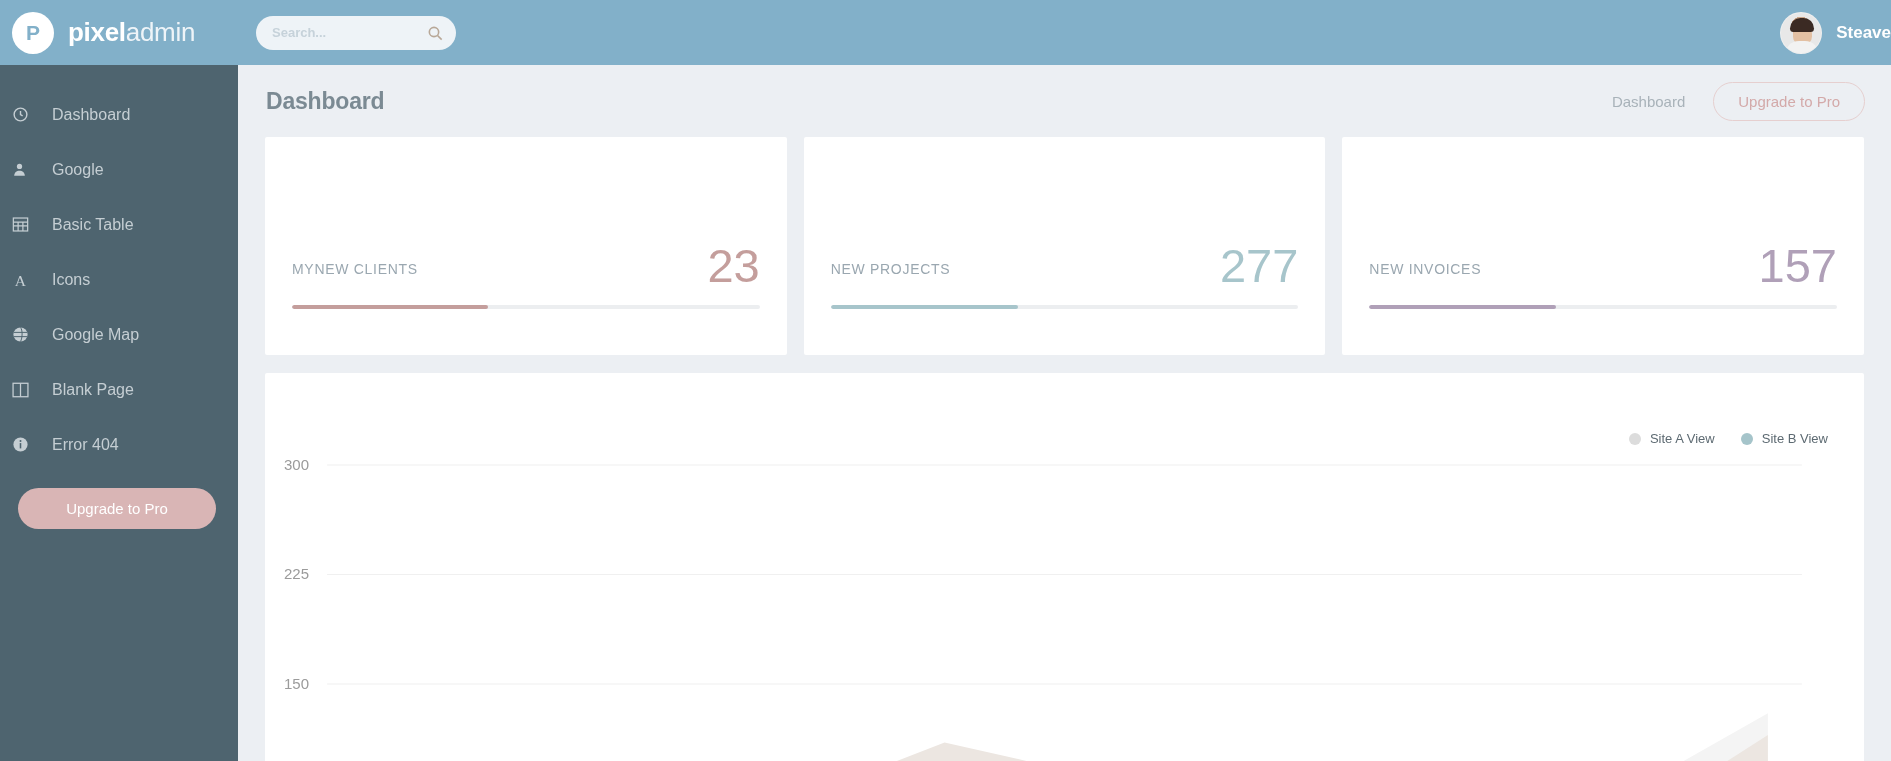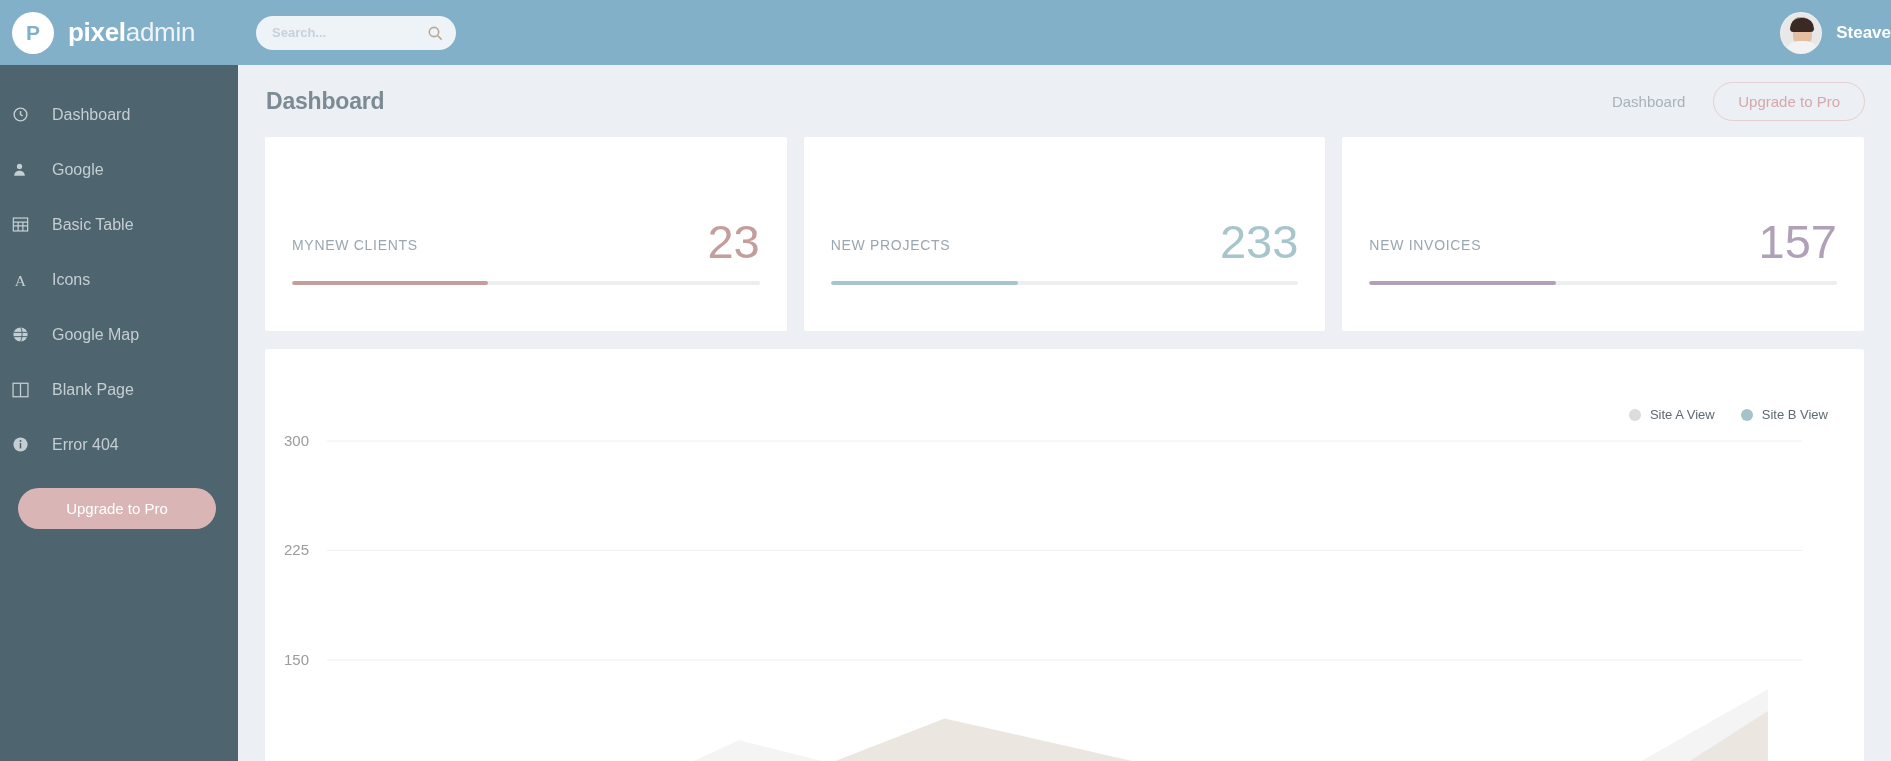--- a/index.html
+++ b/index.html
@@ -149,21 +149,21 @@
     padding: 10px 24px; cursor: pointer;
     font-family: "Liberation Sans", sans-serif;
   }
 
   .cards-row {
     display: flex; gap: 17px;
     padding: 0 27px;
   }
   .stat-card {
     background: #ffffff; border-radius: 2px;
-    height: 194px; flex: 1 1 0;
+    height: 218px; flex: 1 1 0;
     display: flex; flex-direction: column; justify-content: flex-end;
     padding: 0 27px 46px 27px;
   }
   .stat-top { display: flex; align-items: flex-end; justify-content: space-between; }
   .stat-label {
     font-size: 14px; color: #9aa7b0; letter-spacing: 0.7px;
     text-transform: uppercase; padding-bottom: 12px;
   }
   .stat-value { font-size: 47px; font-weight: 300; line-height: 1; }
   .progress {
@@ -323,21 +323,21 @@
           <div class="stat-value" id="sv0" style="color: rgb(196, 158, 156);">23</div>
         </div>
         <div class="progress" style="background: rgb(236, 238, 240);">
           <div class="progress-fill" id="pf0" style="width: 42%; background: rgb(196, 158, 156);"></div>
         </div>
       </div>
 
       <div class="stat-card">
         <div class="stat-top">
           <div class="stat-label">New Projects</div>
-          <div class="stat-value" id="sv1" style="color: rgb(167, 197, 203);">233</div>
+          <div class="stat-value" id="sv1" style="color: rgb(167, 197, 203);">277</div>
         </div>
         <div class="progress" style="background: rgb(236, 238, 240);">
           <div class="progress-fill" id="pf1" style="width: 40%; background: rgb(167, 197, 203);"></div>
         </div>
       </div>
 
       <div class="stat-card">
         <div class="stat-top">
           <div class="stat-label">New Invoices</div>
           <div class="stat-value" id="sv2" style="color: rgb(176, 160, 184);">157</div>

